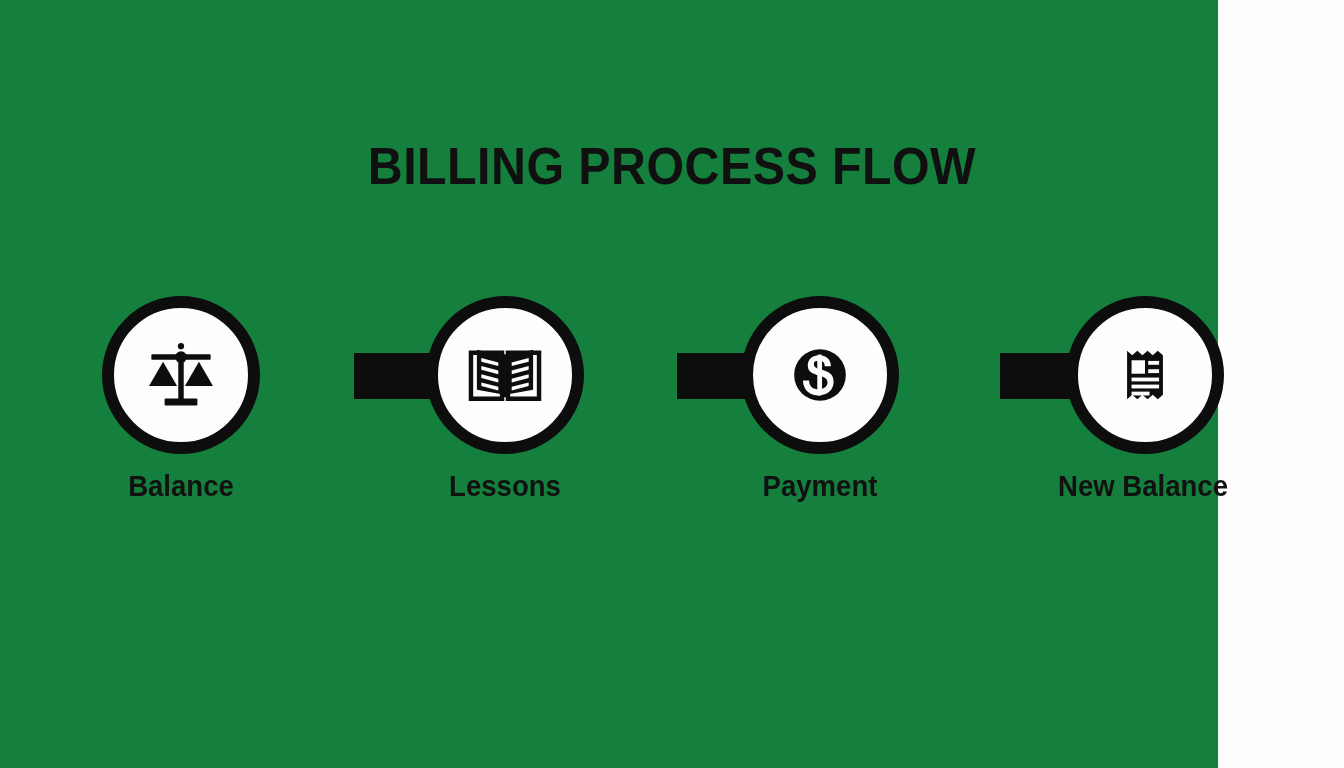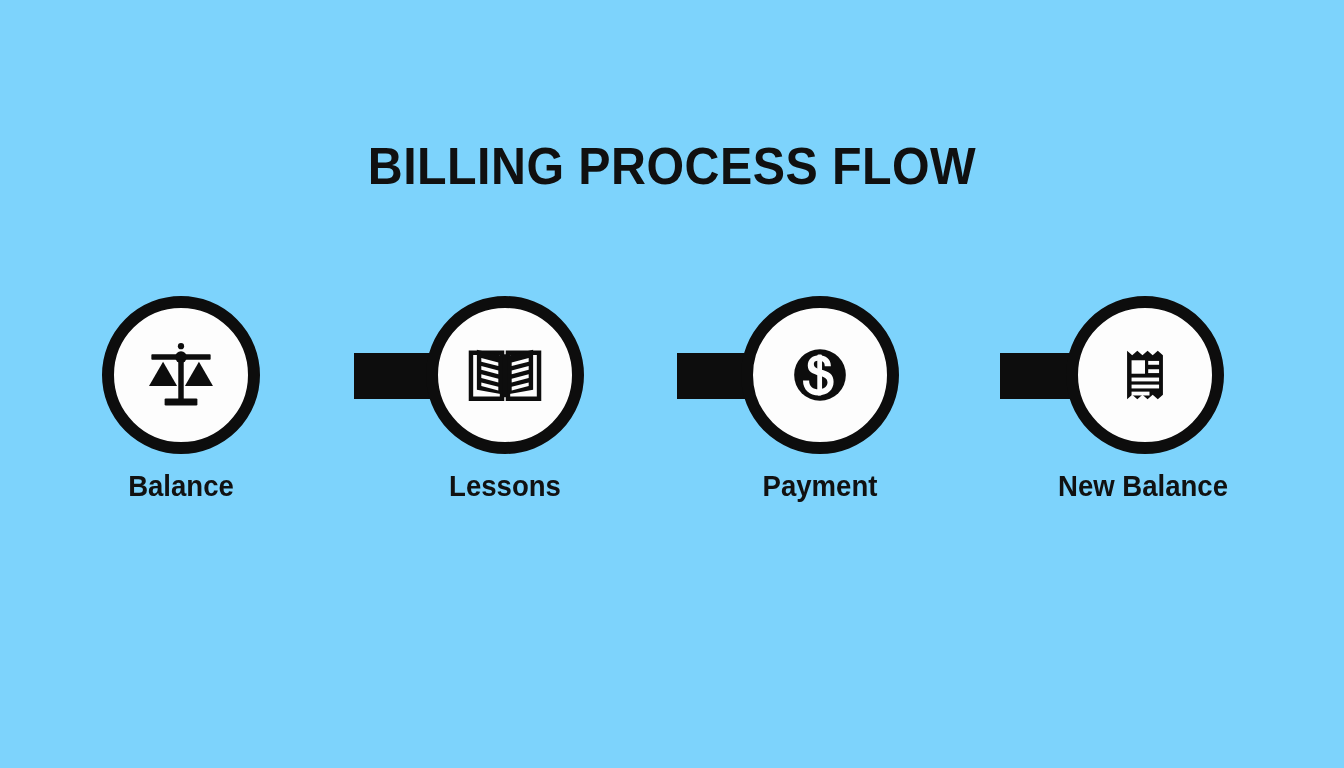--- a/index.html
+++ b/index.html
@@ -11,23 +11,23 @@
     width: 1344px;
     height: 768px;
     background: #fdfdfd;
     font-family: "Liberation Sans", sans-serif;
     overflow: hidden;
     position: relative;
   }
 
   .canvas {
     position: relative;
-    width: 1344px;
+    width: 1218px;
     height: 768px;
-    background: #7dd3fc;
+    background: #15803d;
   }
 
   
   .title {
     position: absolute;
     top: 140px;
     left: 0;
     width: 1344px;
     text-align: center;
     font-family: "Liberation Sans", sans-serif;

